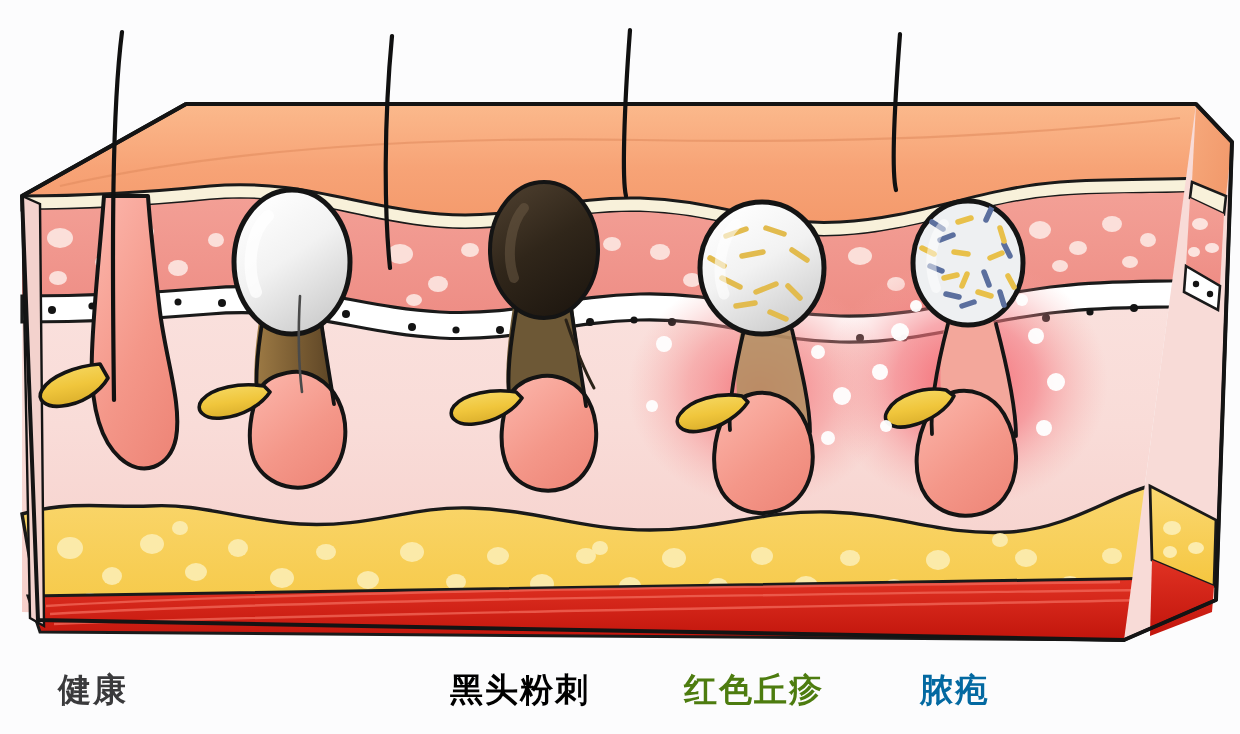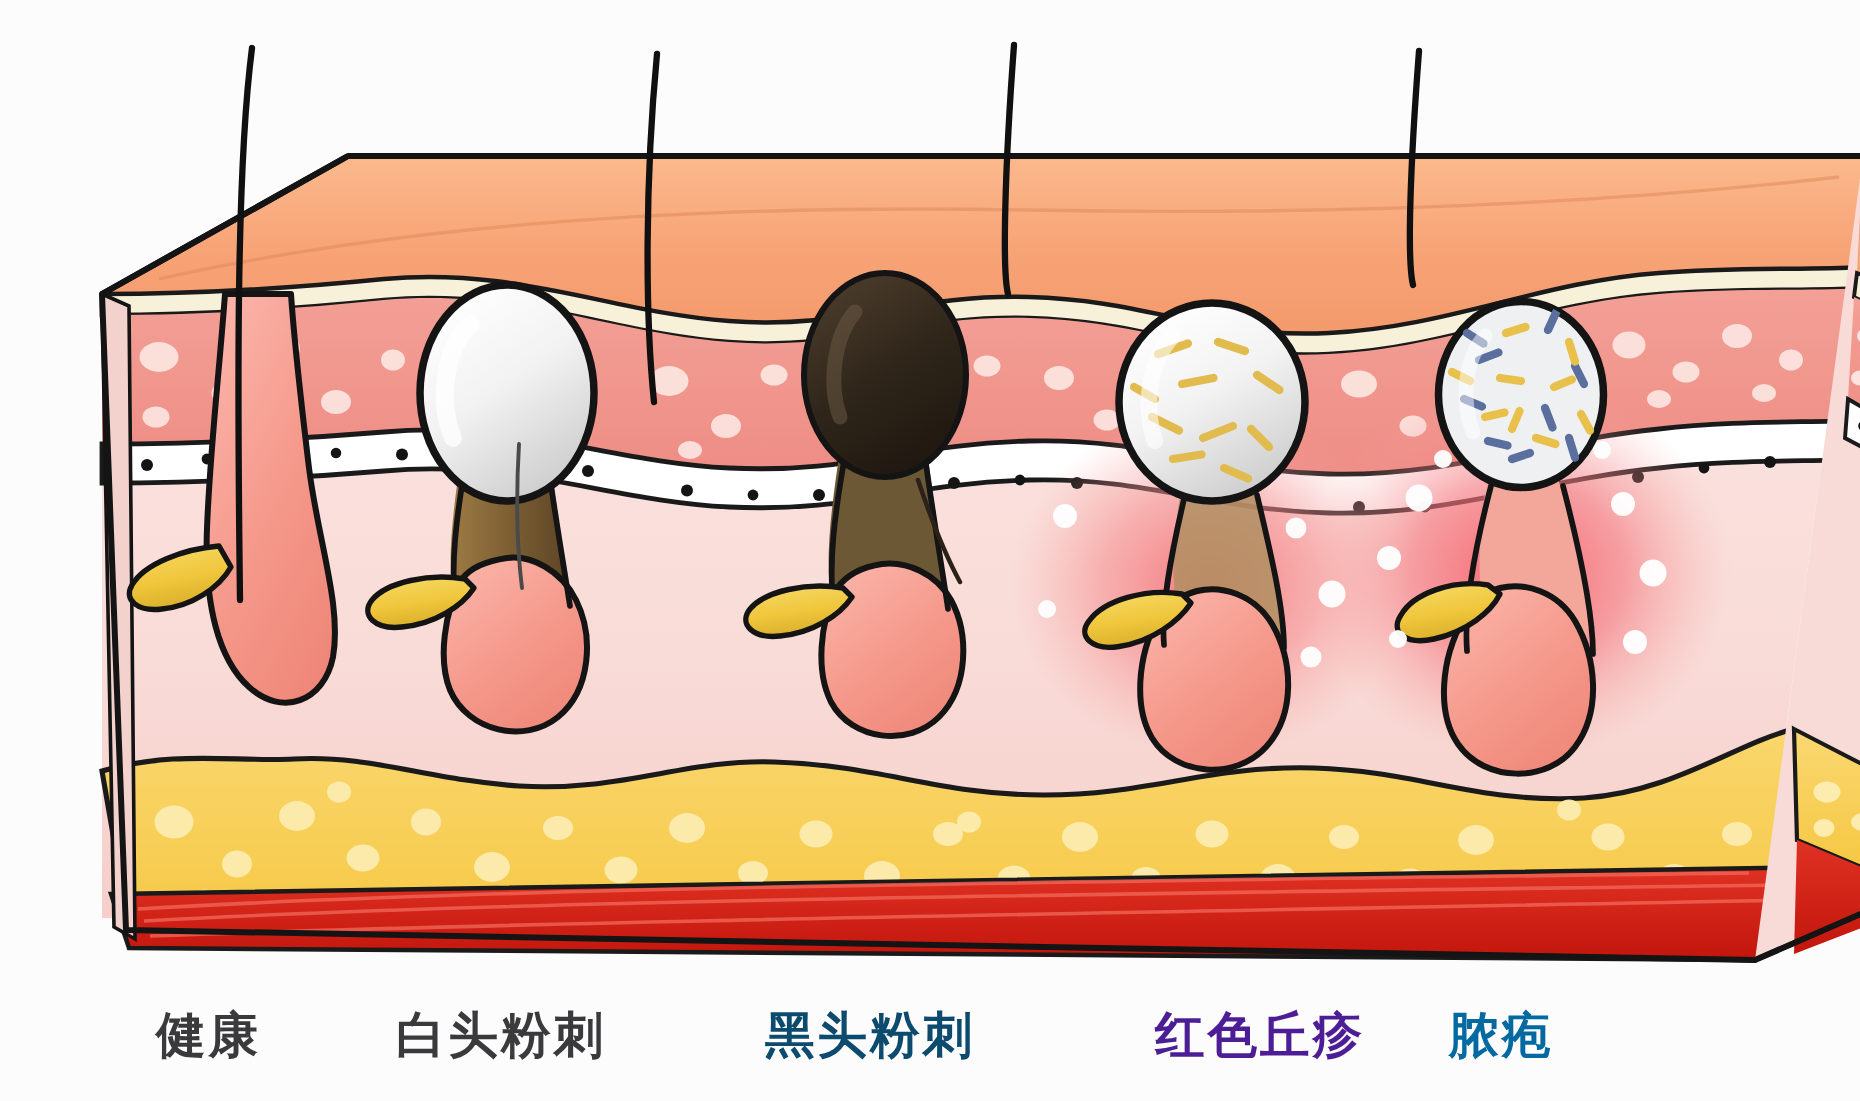--- a/index.html
+++ b/index.html
@@ -3,21 +3,21 @@
 <meta charset="utf-8">
 <style>
   html,body{margin:0;padding:0;}
   body{
     width:1240px;height:734px;
     background:#fcfcfd;
     font-family:"Liberation Sans","DejaVu Sans",sans-serif;
     overflow:hidden;
     position:relative;
   }
-  #stage{position:absolute;inset:0;margin-left:46px;}
+  #stage{position:absolute;inset:0;}
   #diagram{position:absolute;left:0;top:0;width:1240px;height:660px;}
   #labels{
     position:absolute;left:0;top:660px;width:1240px;height:74px;
   }
   .label{
     position:absolute;
     top:8px;
     color:#3a3a3c;
     font-size:33px;
     font-weight:600;
@@ -486,19 +486,18 @@
         <circle cx="886" cy="426" r="6"></circle>
         <circle cx="916" cy="306" r="6"></circle>
         <circle cx="1022" cy="300" r="6"></circle>
       </g>
     </g>
 
   </svg>
 
   <div id="labels">
     <div class="label" style="left: 58px; color: rgb(58, 58, 60);">健康</div>
-    <div class="label" style="left: 218px; color: rgb(58, 58, 60);">白头粉刺</div>
-    <div class="label" style="left: 464px; color: #0c4a6e;">黑头粉刺</div>
-    <div class="label" style="left: 724px; color: #4c1d95;">红色丘疹</div>
+    <div class="label" style="left: 450px; color: #000000;">黑头粉刺</div>
+    <div class="label" style="left: 684px; color: #4d7c0f;">红色丘疹</div>
     <div class="label" style="left: 920px; color: #0369a1;">脓疱</div>
   </div>
 
 </div>
 
 </body></html>

